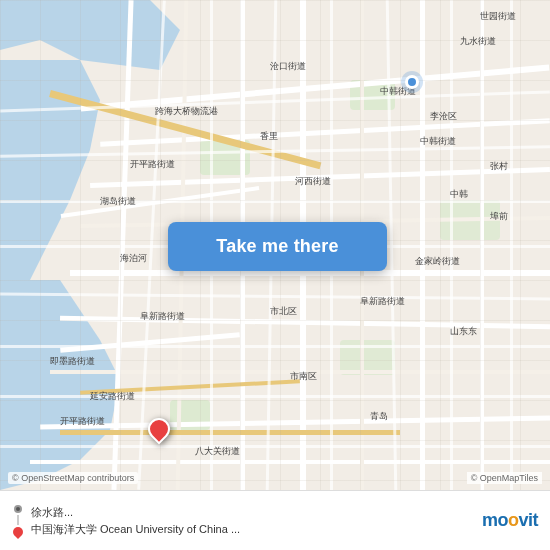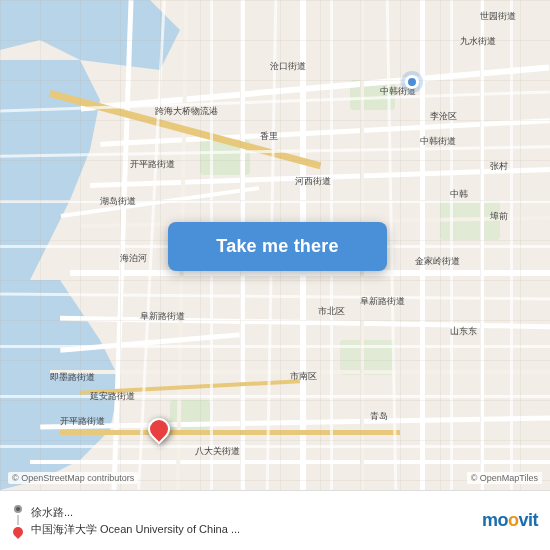--- a/index.html
+++ b/index.html
@@ -268,23 +268,23 @@
       <div class="street-label-cn" style="position: absolute; top: 158px; left: 130px;">开平路街道</div>
       <div class="street-label-cn" style="position: absolute; top: 175px; left: 295px;">河西街道</div>
       <div class="street-label-cn" style="position: absolute; top: 188px; left: 415px; margin-left: 35px;">中韩</div>
       <div class="street-label-cn" style="position: absolute; top: 195px; left: 100px;">湖岛街道</div>
       <div class="street-label-cn" style="position: absolute; top: 210px; left: 490px;">埠前</div>
       <div class="street-label-cn" style="position: absolute; top: 252px; left: 120px;">海泊河</div>
       <div class="street-label-cn" style="position: absolute; top: 258px; left: 185px;">阜新路街道</div>
       <div class="street-label-cn" style="position: absolute; top: 255px; left: 415px;">金家岭街道</div>
       <div class="street-label-cn" style="position: absolute; top: 295px; left: 360px;">阜新路街道</div>
       <div class="street-label-cn" style="position: absolute; top: 310px; left: 140px;">阜新路街道</div>
-      <div class="street-label-cn" style="position: absolute; top: 305px; left: 270px; padding-left: 48px;">市北区</div>
+      <div class="street-label-cn" style="position: absolute; top: 305px; left: 270px;">市北区</div>
       <div class="street-label-cn" style="position: absolute; top: 325px; left: 450px;">山东东</div>
-      <div class="street-label-cn" style="position: absolute; top: 355px; left: 50px; margin-top: 16px;">即墨路街道</div>
+      <div class="street-label-cn" style="position: absolute; top: 355px; left: 50px;">即墨路街道</div>
       <div class="street-label-cn" style="position: absolute; top: 370px; left: 290px;">市南区</div>
       <div class="street-label-cn" style="position: absolute; top: 390px; left: 90px;">延安路街道</div>
       <div class="street-label-cn" style="position: absolute; top: 410px; left: 370px;">青岛</div>
       <div class="street-label-cn" style="position: absolute; top: 415px; left: 60px;">开平路街道</div>
       <div class="street-label-cn" style="position: absolute; top: 445px; left: 195px;">八大关街道</div>
     </div>
 
   <div class="current-location" style="top: 75px; left: 405px;"></div>
 
   <div style="position:absolute;left:148px;top:418px;">

